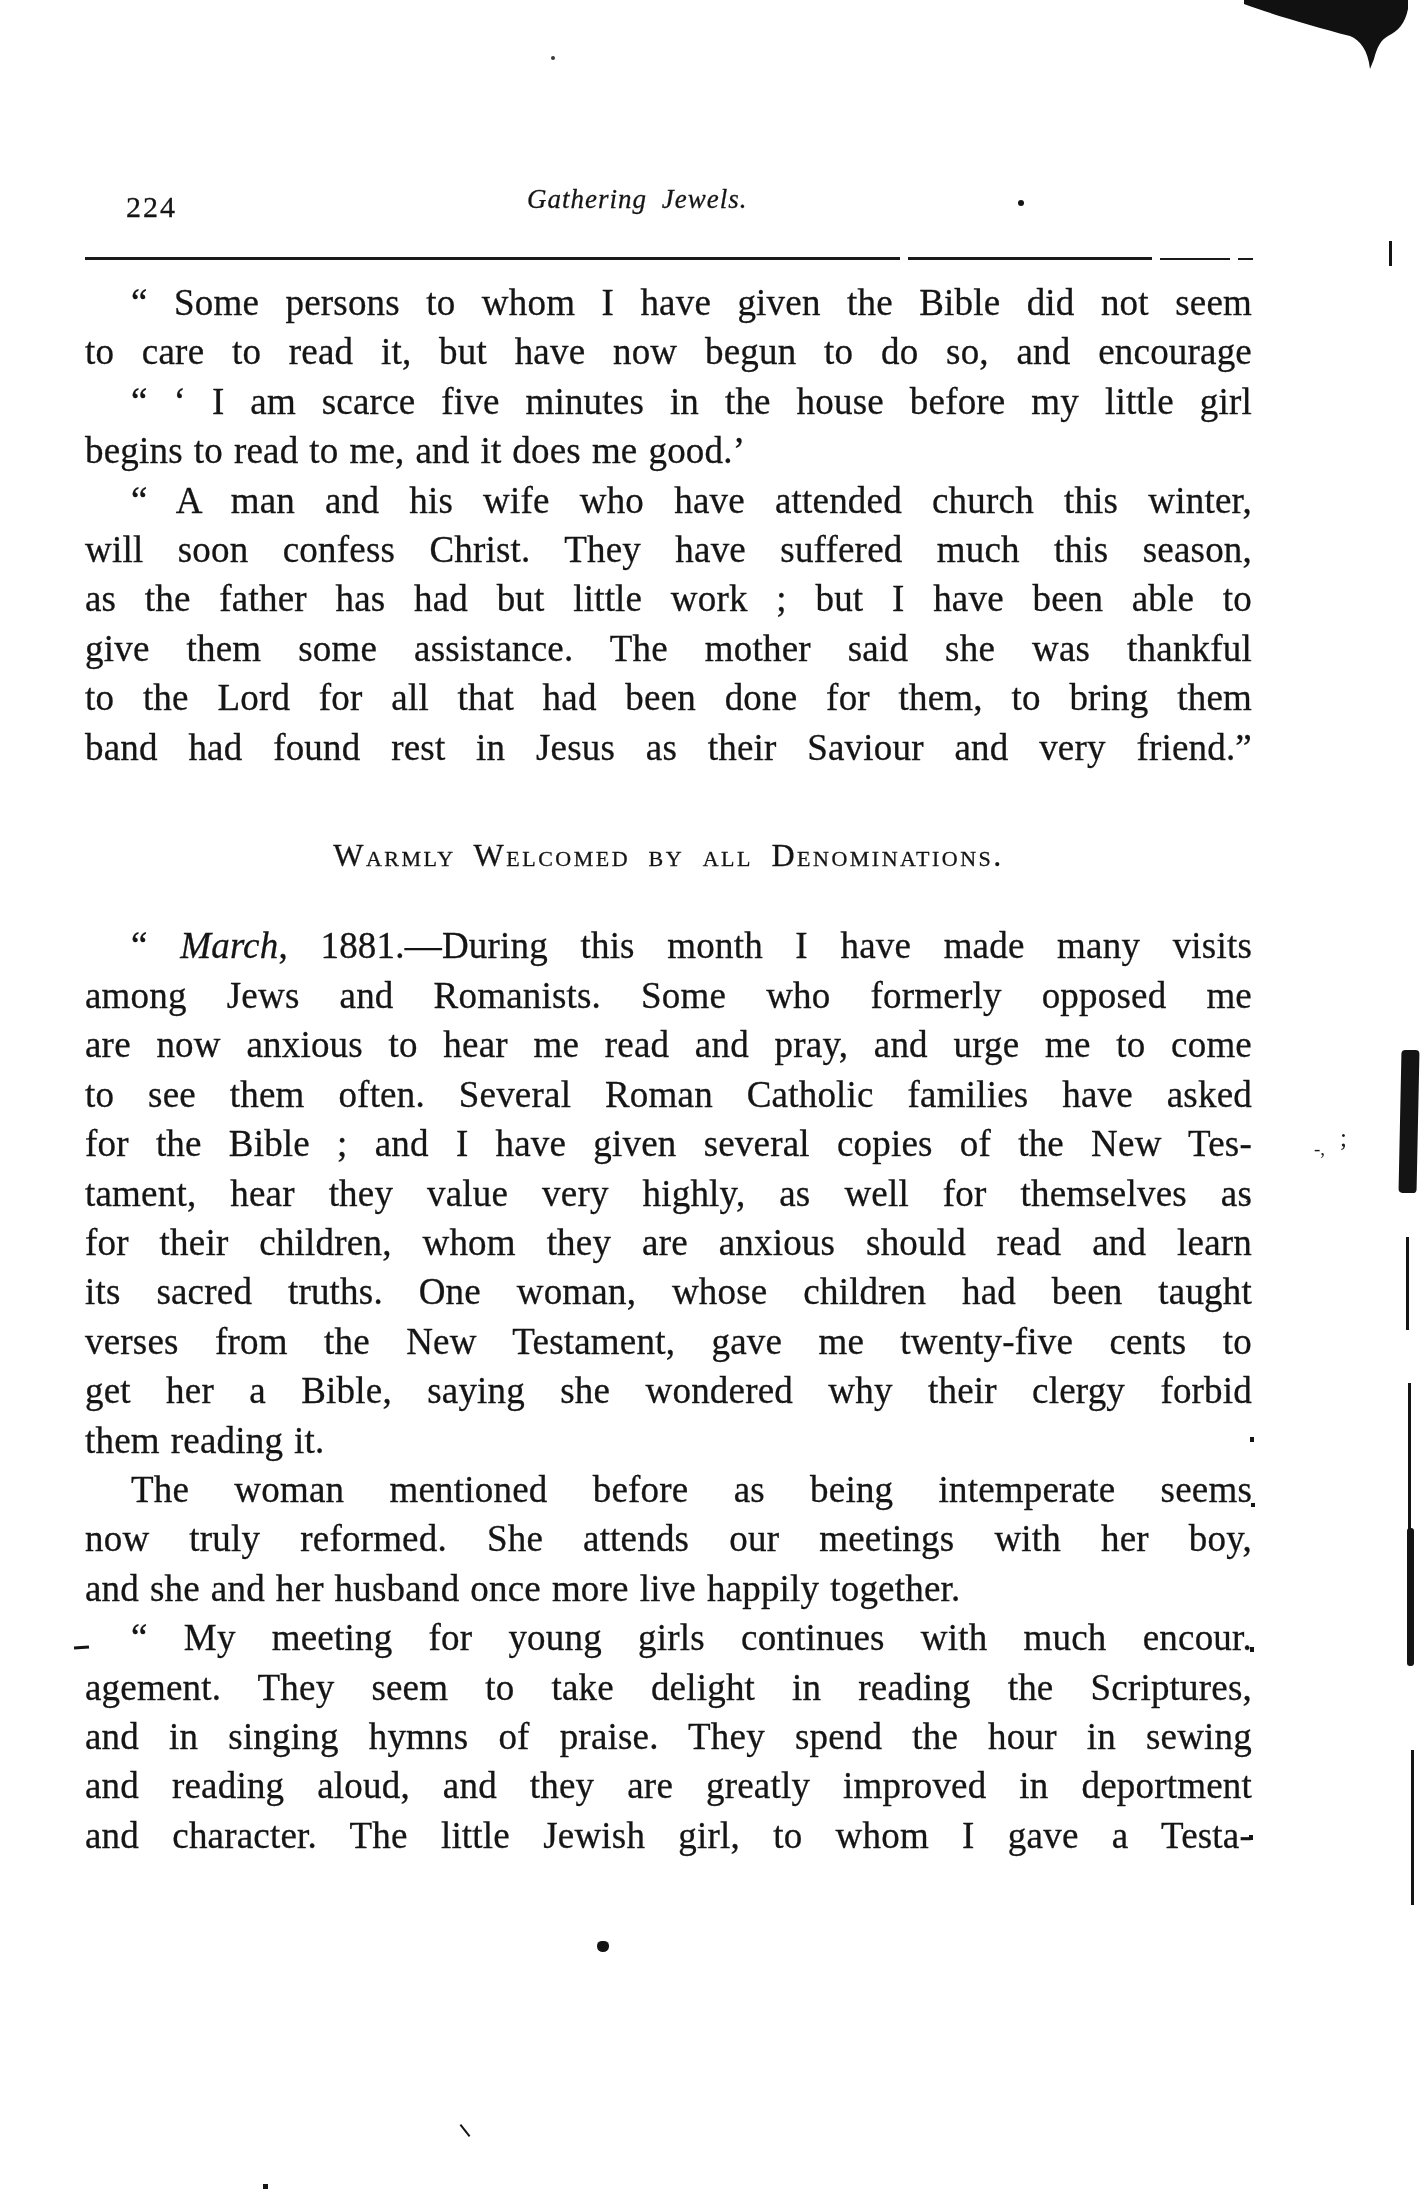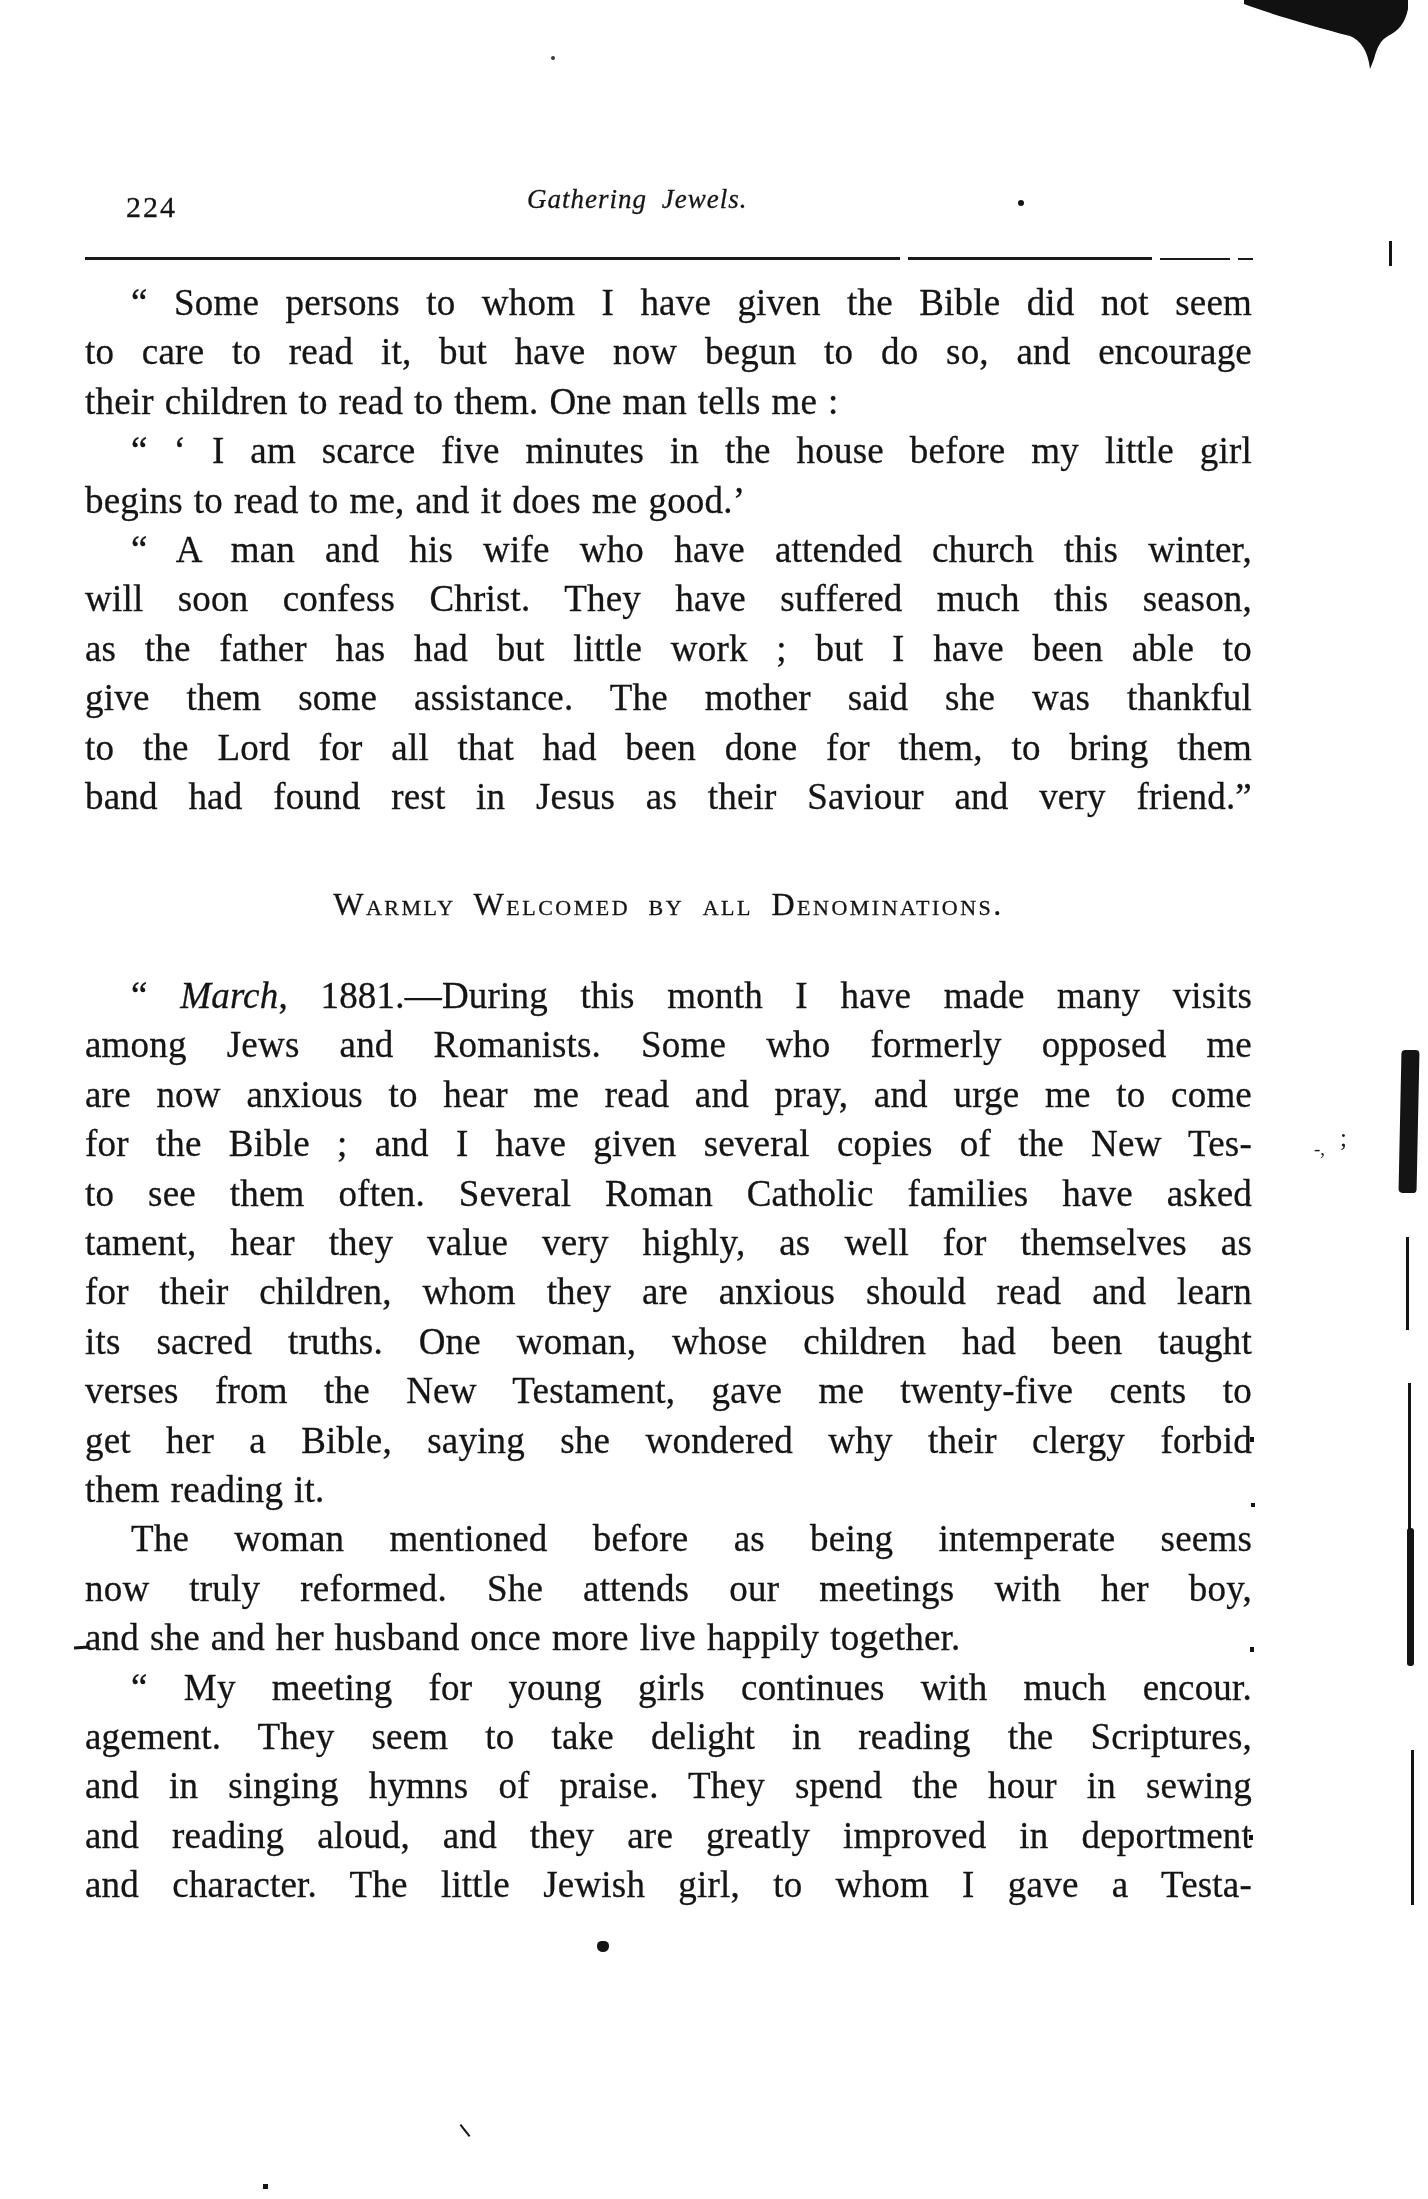--- a/index.html
+++ b/index.html
@@ -48,39 +48,38 @@
   <div class="rule-seg" style="left:85px;top:257px;width:815px;height:3px;"></div>
   <div class="rule-seg" style="left:908px;top:257px;width:244px;height:3px;"></div>
   <div class="rule-seg" style="left:1160px;top:258px;width:70px;height:2px;"></div>
   <div class="rule-seg" style="left:1238px;top:258px;width:15px;height:2px;"></div>
   <div class="art" style="left:1389px;top:241px;width:3px;height:25px;"></div>
 
   <div class="bodycol">
 
     <div class="ln ind">“ Some persons to whom I have given the Bible did not seem</div>
     <div class="ln">to care to read it, but have now begun to do so, and encourage</div>
-    <div class="ln endp">their children to read to them.  One man tells me :</div>
 
     <div class="ln ind">“ ‘ I am scarce five minutes in the house before my little girl</div>
     <div class="ln endp">begins to read to me, and it does me good.’</div>
 
     <div class="ln ind">“ A man and his wife who have attended church this winter,</div>
     <div class="ln">will soon confess Christ.  They have suffered much this season,</div>
     <div class="ln">as the father has had but little work ; but I have been able to</div>
     <div class="ln">give them some assistance.  The mother said she was thankful</div>
     <div class="ln">to the Lord for all that had been done for them, to bring them</div>
     <div class="ln">band had found rest in Jesus as their Saviour and very friend.”</div>
 
     <div class="heading">Warmly Welcomed by all Denominations.</div>
 
     <div class="ln ind"><span>“ </span><span class="it">March</span><span>, 1881.—During this month I have made many visits</span></div>
     <div class="ln">among Jews and Romanists.  Some who formerly opposed me</div>
     <div class="ln">are now anxious to hear me read and pray, and urge me to come</div>
+    <div class="ln">to see them often.  Several Roman Catholic families have asked</div>
     <div class="ln">for the Bible ; and I have given several copies of the New Tes-</div>
-    <div class="ln">to see them often.  Several Roman Catholic families have asked</div>
     <div class="ln">tament, hear they value very highly, as well for themselves as</div>
     <div class="ln">for their children, whom they are anxious should read and learn</div>
     <div class="ln">its sacred truths.  One woman, whose children had been taught</div>
     <div class="ln">verses from the New Testament, gave me twenty-five cents to</div>
     <div class="ln">get her a Bible, saying she wondered why their clergy forbid</div>
     <div class="ln endp">them reading it.</div>
 
     <div class="ln ind">The woman mentioned before as being intemperate seems</div>
     <div class="ln">now truly reformed.  She attends our meetings with her boy,</div>
     <div class="ln endp">and she and her husband once more live happily together.</div>

